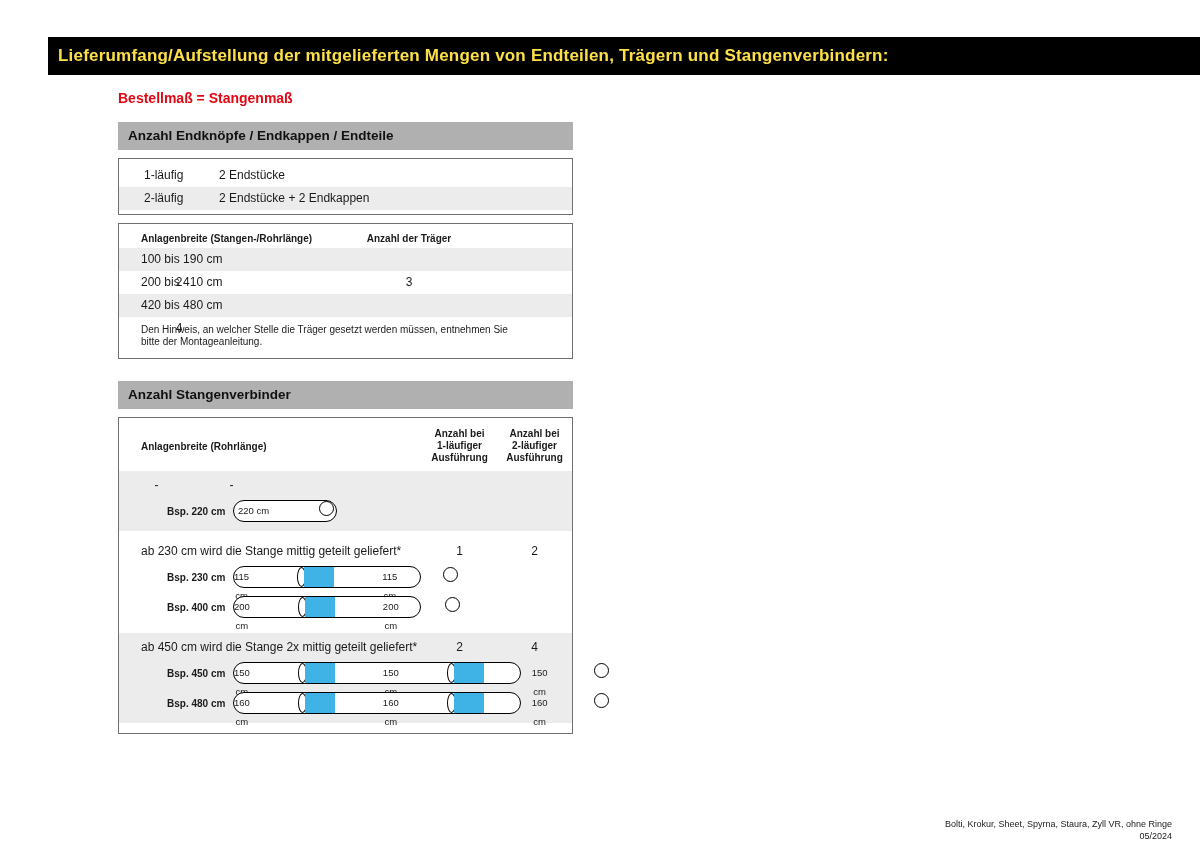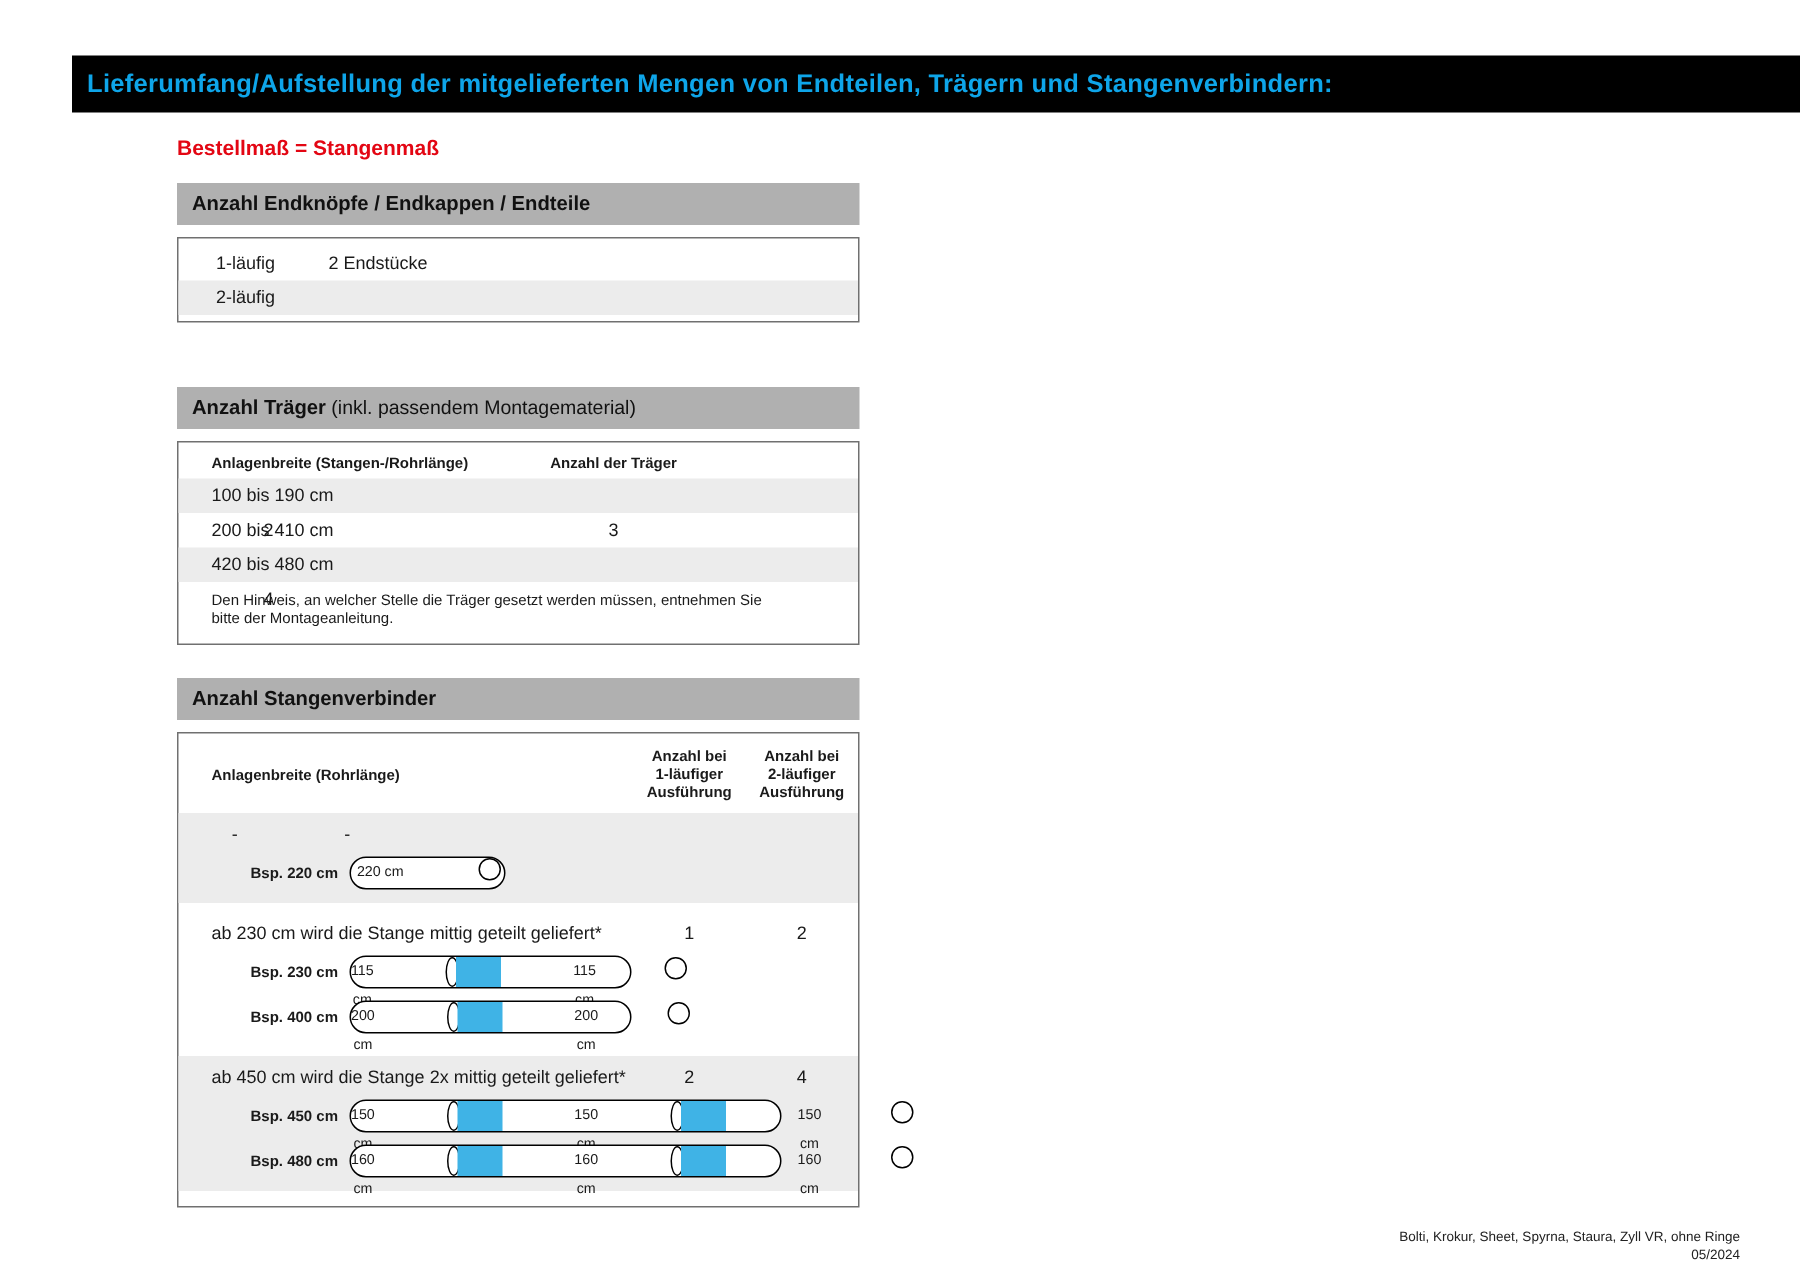--- a/index.html
+++ b/index.html
@@ -14,21 +14,21 @@
   *{box-sizing:border-box;margin:0;padding:0;}
   body{
     font-family:"Liberation Sans", sans-serif;
     background:#fff;color:var(--ink);
   }
   .page{position:relative;width:1200px;height:849px;background:#fff;overflow:hidden;}
 
   
   .top-bar{
     position:absolute;left:48px;top:37px;width:1152px;height:38px;
-    background:#000;color:#0ea5e9;display:flex;align-items:center;
+    background:#000;color:#fde047;display:flex;align-items:center;
     font-size:17px;font-weight:bold;padding-left:10px;letter-spacing:.2px;
   }
 
   .subtitle{
     position:absolute;left:118px;top:90px;
     color:var(--accent);font-weight:bold;font-size:14px;
   }
 
   .left-col{position:absolute;left:118px;top:122px;width:455px;}
 
@@ -92,21 +92,21 @@
   .hl{background:var(--highlight-blue);padding:0 1px;}
 
   
   .notice{
     position:absolute;left:673px;top:103px;width:455px;height:270px;
     background:var(--notice-gray);color:#fff;font-weight:bold;
     font-size:23px;line-height:34px;padding:84px 0 0 64px;
   }
 
   .footer{
-    position:absolute;right:40px;top:818px;text-align:right;
+    position:absolute;right:28px;top:818px;text-align:right;
     font-size:9px;line-height:12px;color:#222;
   }
 </style>
 </head>
 <body>
 
 <div class="page">
 
   <div class="top-bar">
     <span>Lieferumfang/Aufstellung der mitgelieferten Mengen von Endteilen, Trägern und Stangenverbindern:</span>
@@ -119,26 +119,24 @@
     <div class="sec-bar">
       <span class="b">Anzahl Endknöpfe / Endkappen / Endteile</span>
     </div>
     <div class="box box1">
       <div class="e-row">
         <span class="e-label">1-läufig</span>
         <span class="e-val">2 Endstücke</span>
       </div>
       <div class="e-row shade">
         <span class="e-label">2-läufig</span>
-      </div>
-    </div>
-
-    <div class="sec-bar bar2">
-      <span class="b">Anzahl Träger</span><span class="n"> (inkl. passendem Montagematerial)</span>
-    </div>
+        <span class="e-val">2 Endstücke + 2 Endkappen</span>
+      </div>
+    </div>
+
     <div class="box box2">
       <div class="t-head">
         <span class="t-h1">Anlagenbreite (Stangen-/Rohrlänge)</span>
         <span class="t-h2">Anzahl der Träger</span>
       </div>
       <div class="t-row shade">
         <span class="t-range">100 bis 190 cm</span>
         <span class="t-count">2</span>
       </div>
       <div class="t-row">

